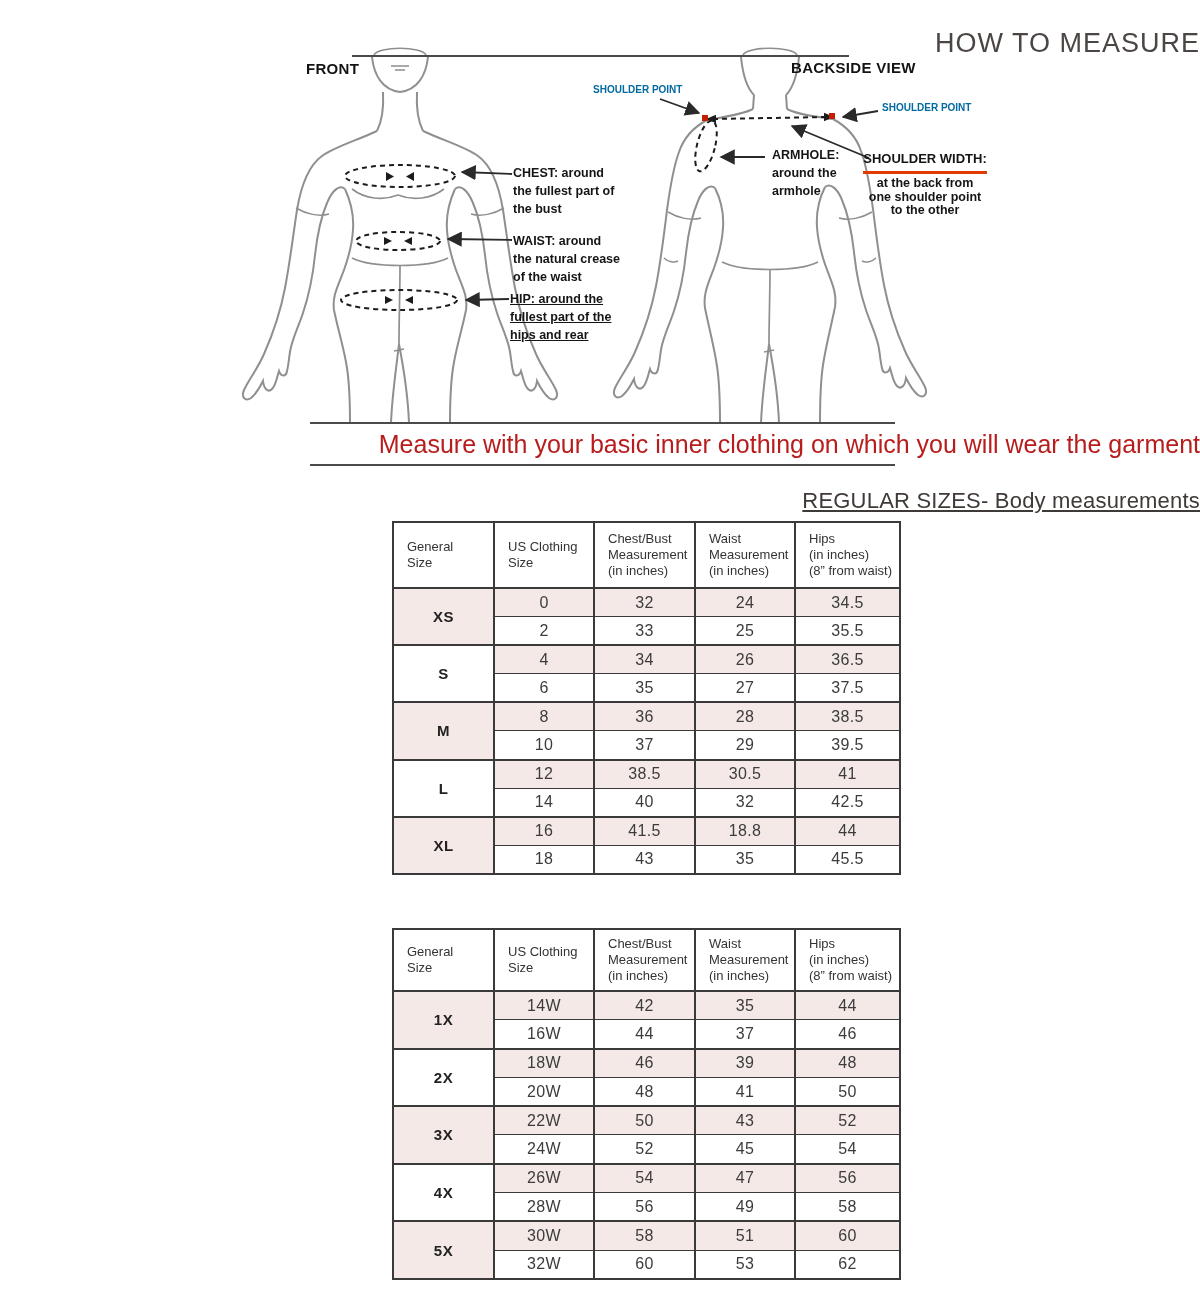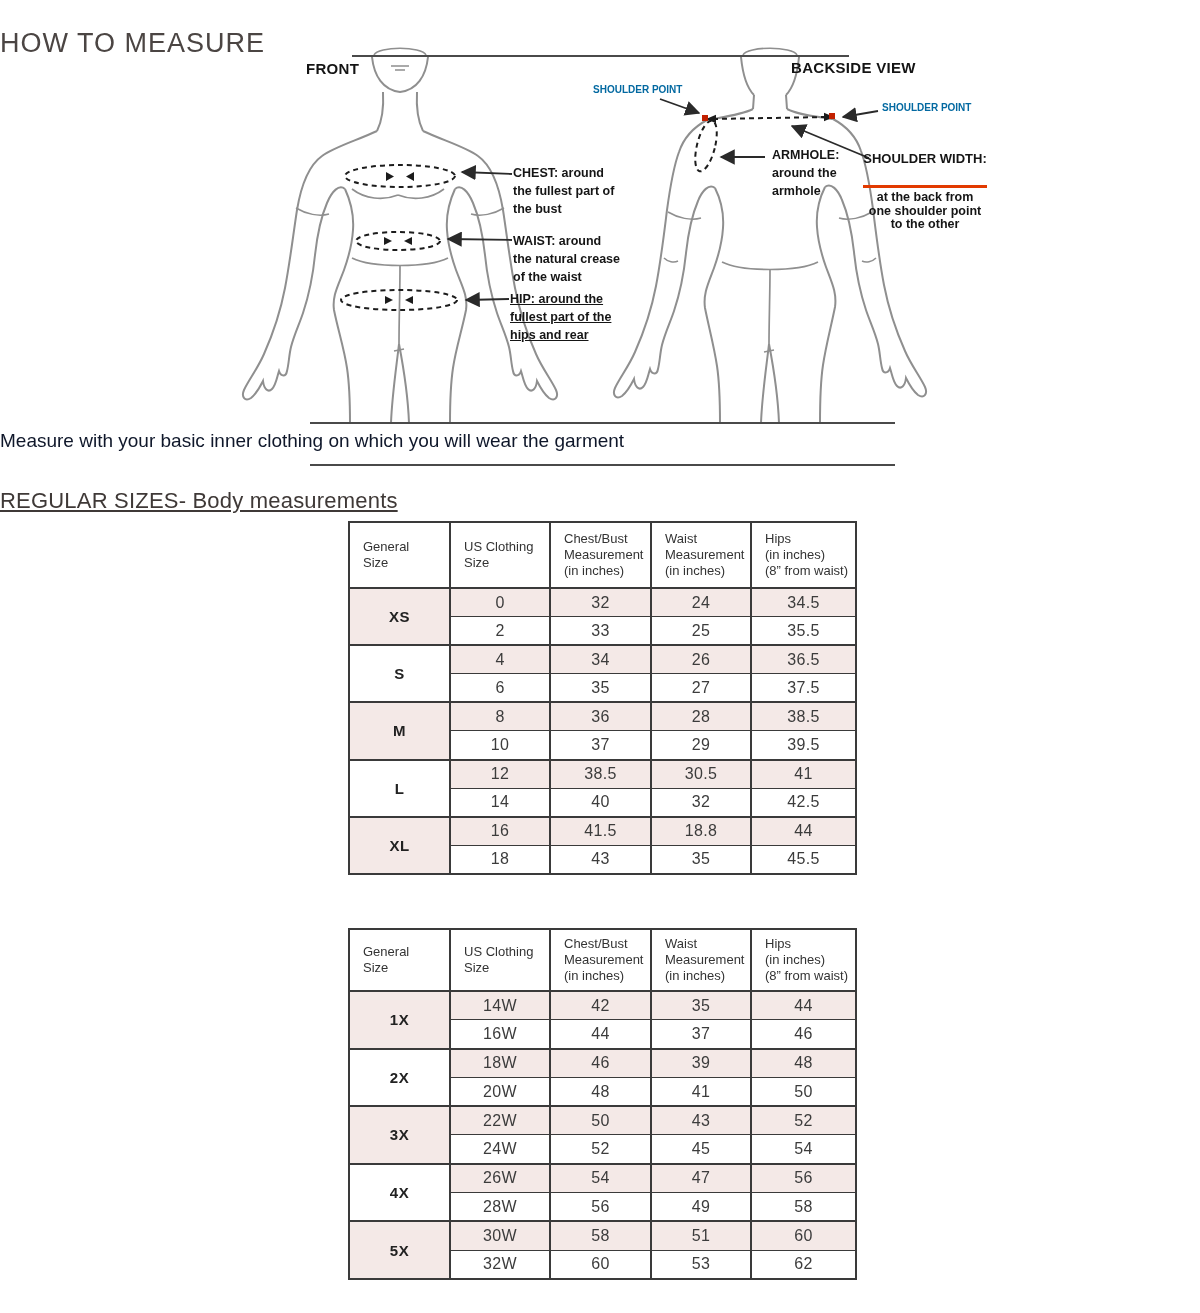--- a/index.html
+++ b/index.html
@@ -1,32 +1,32 @@
 <!DOCTYPE html>
 <html><head>
 <meta charset="utf-8">
 <style>
   html,body{margin:0;padding:0;background:#fff;}
   .canvas{position:relative;width:1200px;height:1313px;background:#ffffff;
           font-family:"Liberation Sans",sans-serif;overflow:hidden;}
   .abs{position:absolute;}
-  .center-x{left:0;right:0;text-align:left;}
+  .center-x{left:0;right:0;text-align:right;}
   .main-title{top:28px;font-size:27px;font-weight:500;color:#4b4543;letter-spacing:1px;}
   .rule{background:#4a4a4a;height:2px;}
   .fig-label{font-size:15px;font-weight:600;color:#141414;letter-spacing:.3px;}
   .ann{font-size:12.5px;font-weight:700;color:#151515;line-height:18px;white-space:pre-line;}
   .sp-label{font-size:10px;font-weight:700;color:#0369a1;white-space:nowrap;}
   .sw-block{width:138px;text-align:center;}
   .sw-title{display:inline-block;font-size:13px;font-weight:700;color:#151515;
-            border-bottom:3px solid #e23a00;padding-bottom:19px;}
+            border-bottom:3px solid #e23a00;padding-bottom:5px;}
   .sw-desc{font-size:12.5px;font-weight:700;color:#151515;line-height:13.5px;
            margin-top:3px;white-space:pre-line;}
-  .note{top:430px;font-size:19px;color:#0f172a;}
+  .note{top:430px;font-size:25px;color:#b91c1c;}
   .tbl-title{font-size:22px;color:#3f3937;font-weight:500;letter-spacing:.2px;text-decoration:underline;}
-  table.sz{position:absolute;border-collapse:collapse;table-layout:fixed;width:507px;background:#4d7c0f;}
+  table.sz{position:absolute;border-collapse:collapse;table-layout:fixed;width:507px;background:#4d7c0f;margin-left:44px;}
   .sz th,.sz td{border:solid #3a3a3a;border-width:1px 2px;}
   .sz{border:2px solid #3a3a3a;}
   .sz tbody{border-top:2px solid #3a3a3a;border-bottom:2px solid #3a3a3a;}
   .sz th{font-size:13px;font-weight:400;color:#333;text-align:left;vertical-align:middle;
          padding:4px 6px 4px 13px;line-height:16px;white-space:pre-line;background:#fff;}
   .sz td{font-size:16px;color:#3c3c3c;text-align:center;vertical-align:middle;letter-spacing:.3px;}
   .sz td.gs{font-weight:700;font-size:15px;color:#222;letter-spacing:.5px;}
   .sz tr.r1 td{background:#f4e9e7;}
   .sz tr.r2 td{background:#ffffff;}
   .sz tbody.shaded td.gs{background:#f4e9e7;}

